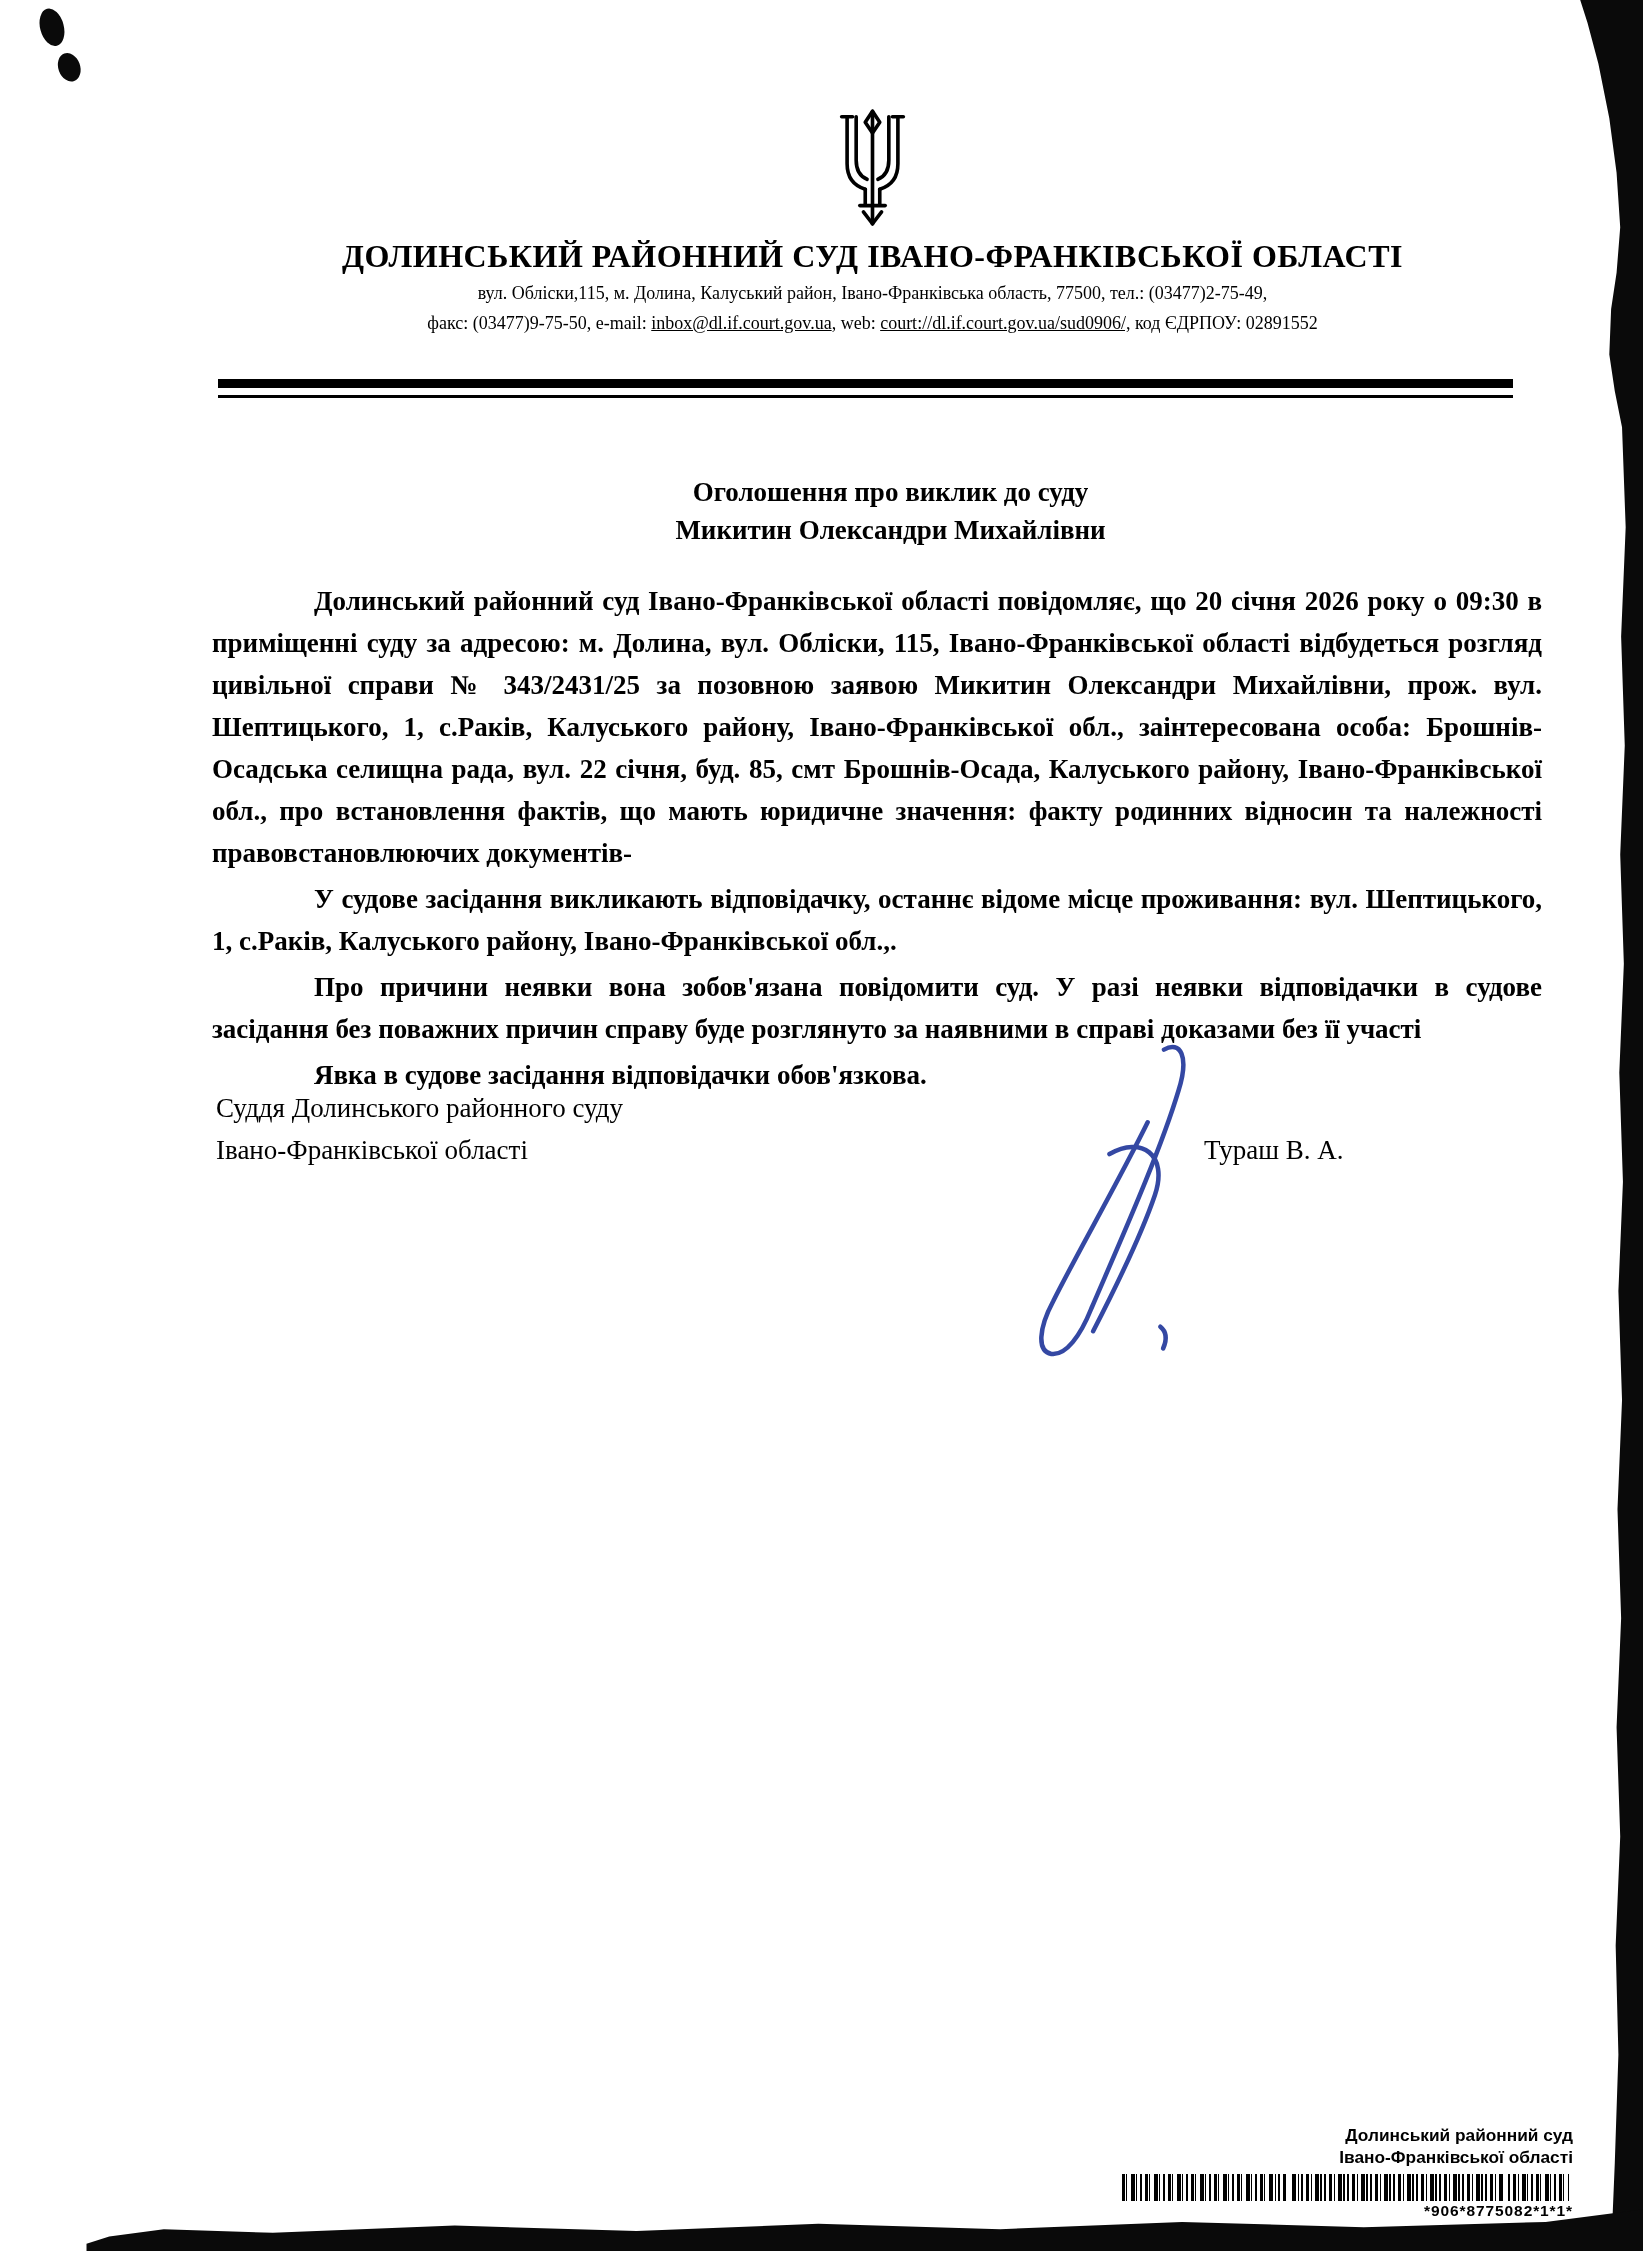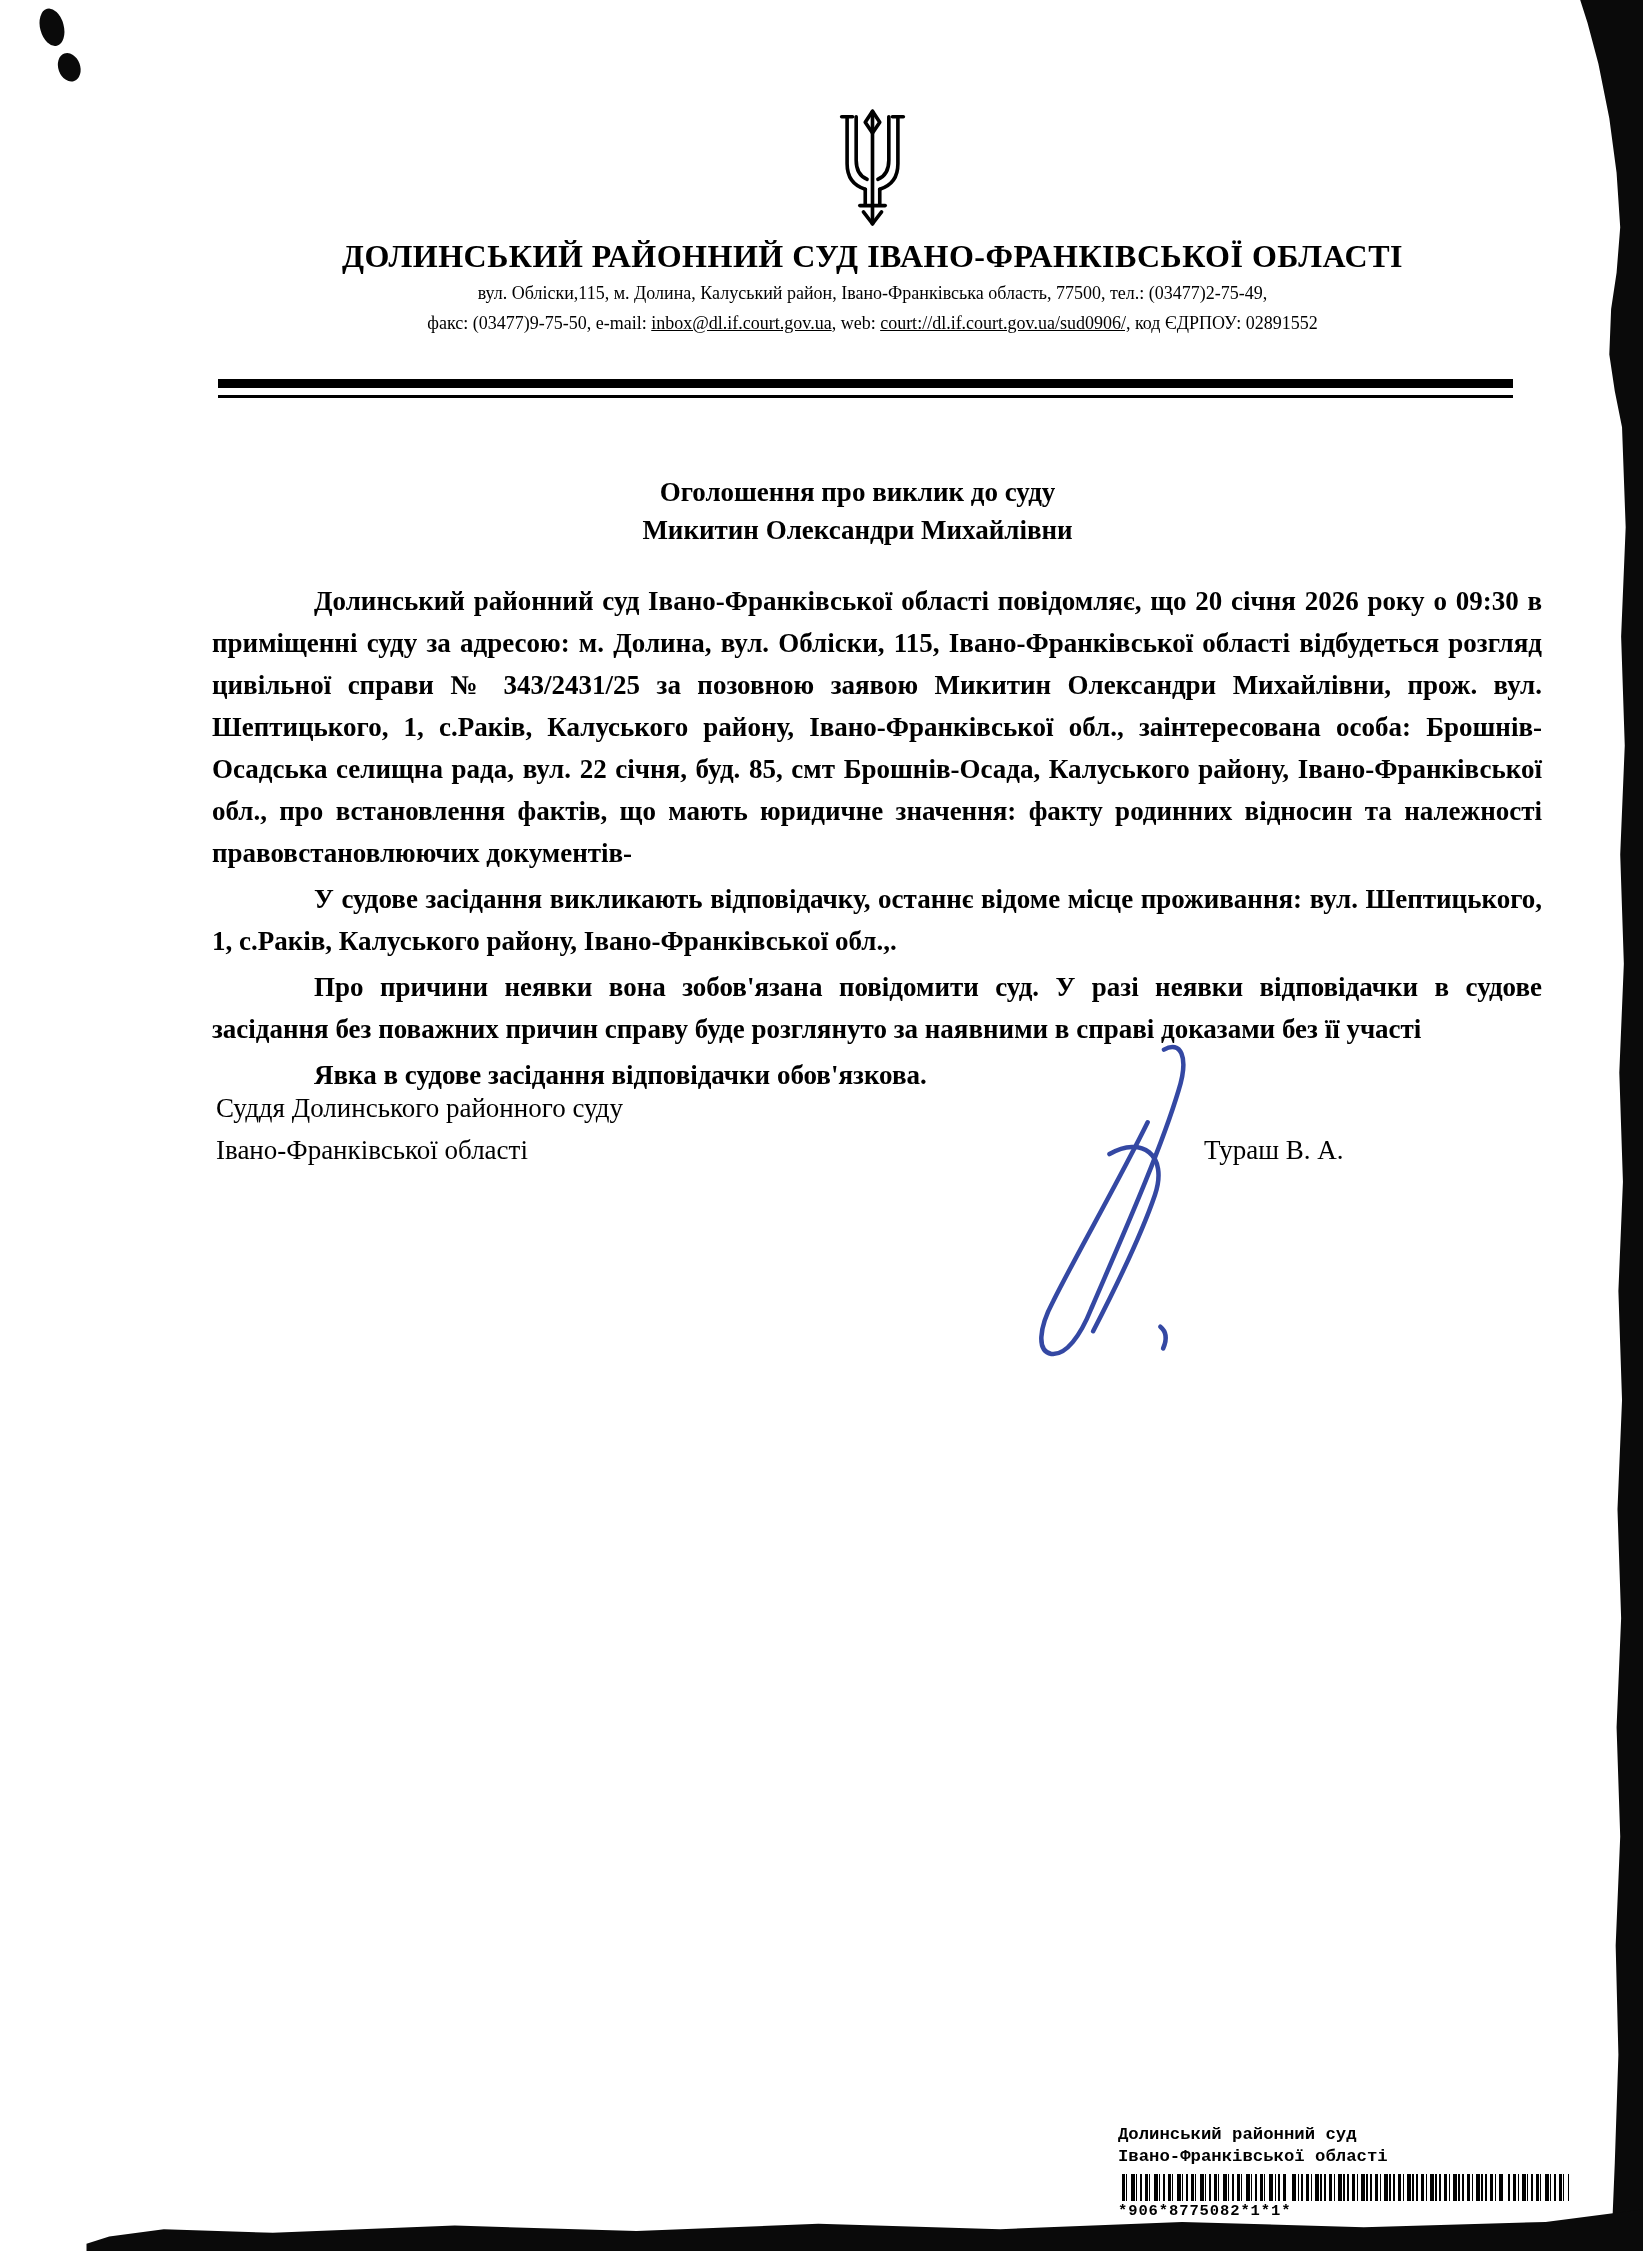--- a/index.html
+++ b/index.html
@@ -24,21 +24,21 @@
     white-space:nowrap;
   }
   .addr{font-size:18px;margin-top:8.2px;white-space:nowrap;}
   .addr .u{text-decoration:underline;}
 
   .rule-thick{position:absolute;top:379px;left:218px;width:1295px;height:9px;background:#000;}
   .rule-thin {position:absolute;top:395px;left:218px;width:1295px;height:2.7px;background:#000;}
 
   
   .doc-title{
-    position:absolute;top:473px;left:112px;width:1491px;
+    position:absolute;top:473px;left:145px;width:1491px;
     text-align:center;font-weight:bold;font-size:27px;line-height:38px;
   }
 
   
   .body-text{
     position:absolute;top:576px;left:208px;width:1338px;
     font-size:27px;line-height:42px;text-align:justify;
   }
   .body-text p{margin:4px;text-indent:102px;font-weight:bold;}
 
@@ -47,22 +47,22 @@
     position:absolute;top:1087px;left:208px;width:1338px;
     font-size:27px;line-height:42px;margin-left:8px;
   }
   .sig-line{white-space:nowrap;}
   .judge-name{position:absolute;left:988px;top:42px;white-space:nowrap;}
   .signature-svg{position:absolute;left:982px;top:1036px;}
 
   
   .stamp{
     position:absolute;top:2124px;left:1118px;width:455px;
-    text-align:left;
-    font-family:Liberation Mono, monospace;
+    text-align:right;
+    font-family:Liberation Sans, sans-serif;
   }
   .stamp-line{font-size:17.3px;font-weight:bold;line-height:22px;white-space:nowrap;}
   .barcode{
     margin:5.5px auto 1.8px auto;width:447px;height:27px;
     background:repeating-linear-gradient(90deg,
       #000 0 2.7px,#fff 2.7px 4.5px,
       #000 4.5px 5.5px,#fff 5.5px 9px,
       #000 9px 12.7px,#fff 12.7px 14.5px,
       #000 14.5px 15.5px,#fff 15.5px 18px,
       #000 18px 20px,#fff 20px 23px);

